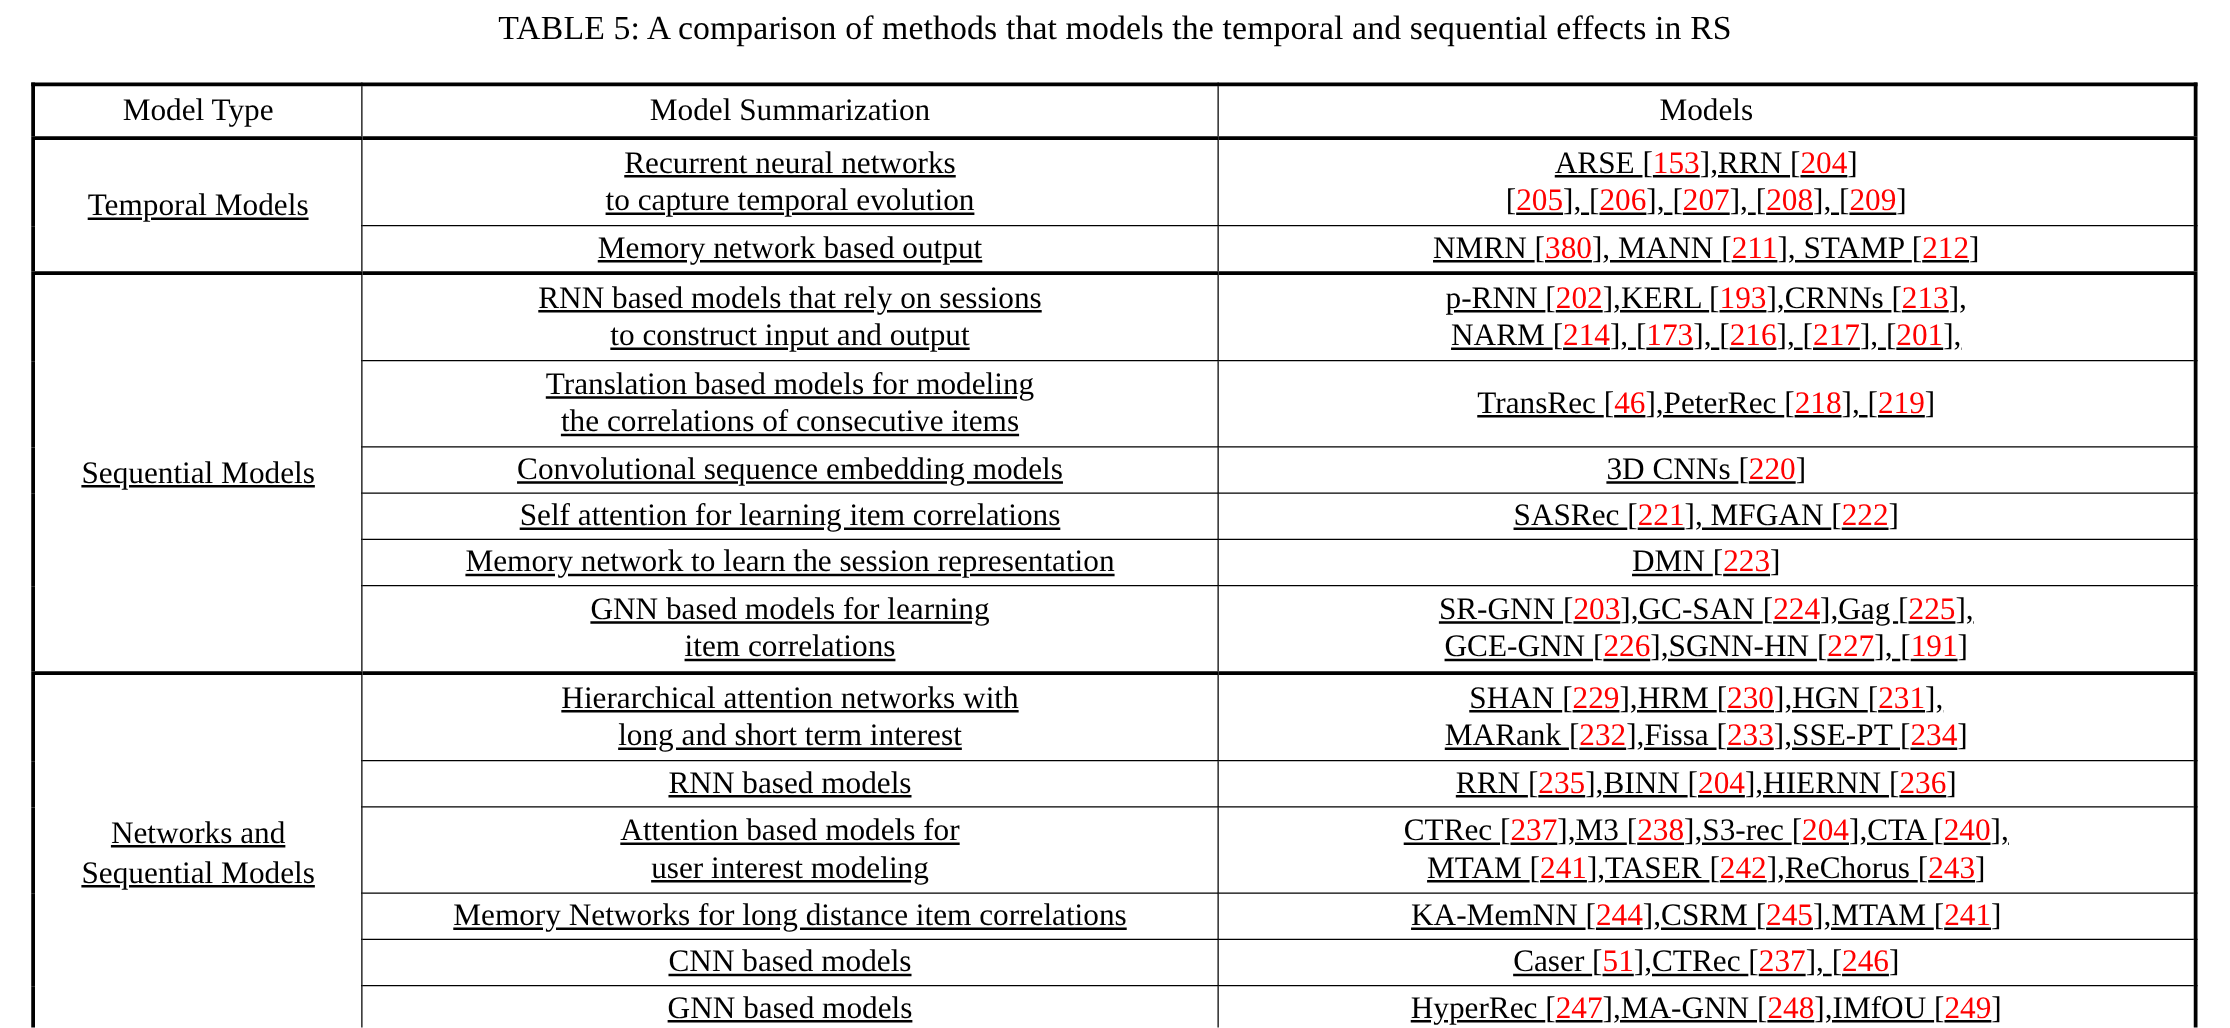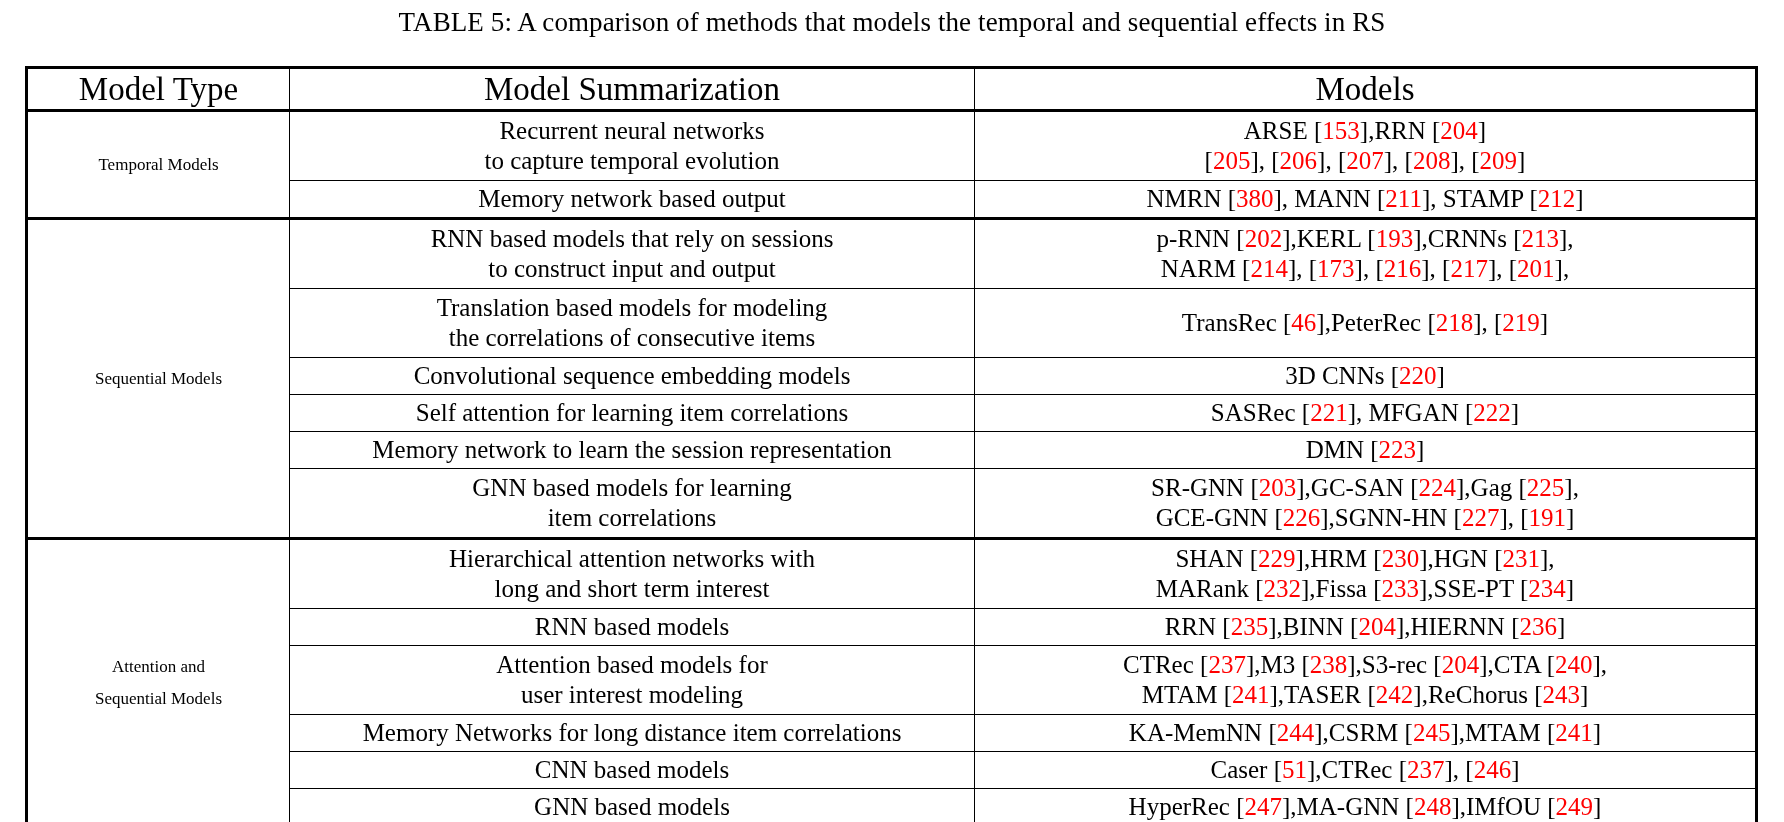--- a/index.html
+++ b/index.html
@@ -56,33 +56,35 @@
     vertical-align: middle;
     padding: 1px 4px;
     font-weight: normal;
   }
   
   table.t5 {
     border: 3px solid #000;
   }
   thead th {
     border-bottom: 3px solid #000 !important;
-    font-size: 33px;
+    font-size: 25px;
     height: 38px;
   }
   td.type-cell {
-    font-size: 17px;
+    font-size: 25px;
     line-height: 32px;
+    text-decoration: underline;
   }
   
   tr.group-start > td, tr.group-start > th {
     border-top: 3px solid #000 !important;
   }
   .celltext {
     display: block;
+    text-decoration: underline;
   }
   .line {
     display: block;
     white-space: nowrap;
   }
   .ref {
     color: #000;
     margin-top: 17px;
   }
   .ref .num {
@@ -217,21 +219,21 @@
             </td>
             <td>
               <span class="celltext">
                 <span class="line">SR-GNN <span class="ref">[<span class="num">203</span>]</span>,GC-SAN <span class="ref">[<span class="num">224</span>]</span>,Gag <span class="ref">[<span class="num">225</span>]</span>,</span>
                 <span class="line">GCE-GNN <span class="ref">[<span class="num">226</span>]</span>,SGNN-HN <span class="ref">[<span class="num">227</span>]</span>, <span class="ref">[<span class="num">191</span>]</span></span>
               </span>
             </td>
           </tr>
           <tr class="two-line group-start">
             <td class="type-cell" rowspan="6">
-              <span class="line">Attention and</span>
+              <span class="line">Networks and</span>
               <span class="line">Sequential Models</span>
             </td>
             <td>
               <span class="celltext">
                 <span class="line">Hierarchical attention networks with</span>
                 <span class="line">long and short term interest</span>
               </span>
             </td>
             <td>
               <span class="celltext">

